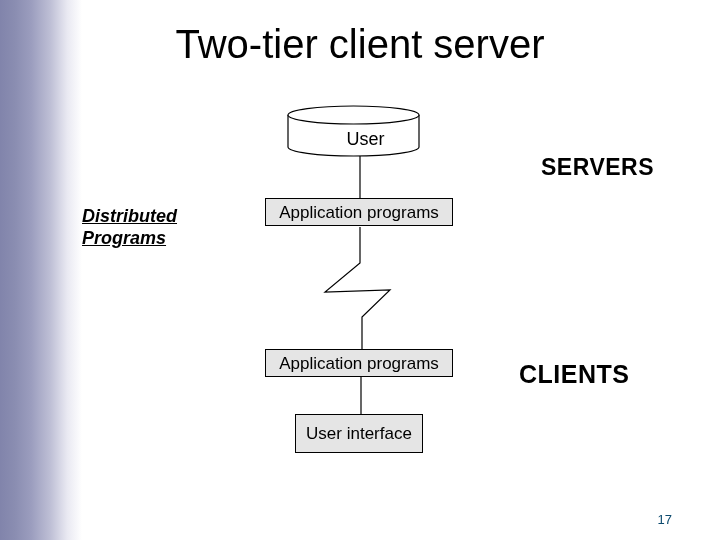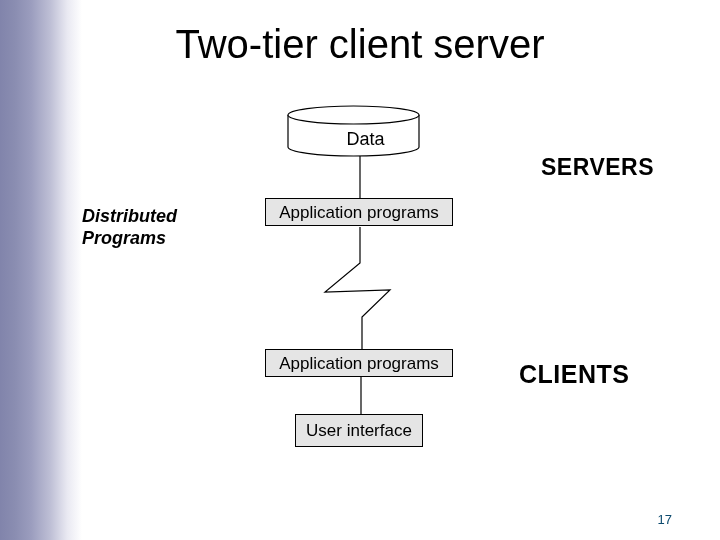--- a/index.html
+++ b/index.html
@@ -25,36 +25,36 @@
   .node-box{
     position:absolute;
     box-sizing:border-box;
     background:#e5e5e5;
     border:1.5px solid #000;
     display:flex;align-items:center;justify-content:center;
     font-size:17px;line-height:17px;white-space:nowrap;
   }
   .box-app-top{left:265px;top:198px;width:188px;height:28px;}
   .box-app-bottom{left:265px;top:349px;width:188px;height:28px;}
-  .box-user-interface{left:295px;top:414px;width:128px;height:33px;}
+  .box-user-interface{left:295px;top:414px;width:128px;height:39px;}
   .data-label{
     position:absolute;left:300px;top:129px;width:131px;height:20px;
     text-align:center;font-size:18px;line-height:20px;
   }
   .servers-label{
     position:absolute;left:510px;top:155px;
     font-size:23px;font-weight:bold;line-height:24px;letter-spacing:0.5px;margin-left:31px;
   }
   .clients-label{
     position:absolute;left:519px;top:361px;
     font-size:25px;font-weight:bold;line-height:26px;letter-spacing:0.5px;
   }
   .distributed-label{
     position:absolute;left:82px;top:205px;width:122px;
-    font-size:18px;font-weight:bold;font-style:italic;line-height:22px;
+    font-size:18px;font-weight:bold;font-style:italic;line-height:22px;text-decoration:underline;
   }
   .page-number{
     position:absolute;right:48px;top:512px;
     font-size:13px;line-height:16px;color:#0c4a6e;
   }
 </style>
 </head>
 <body>
 
 <div class="slide">
@@ -70,21 +70,21 @@
       <ellipse cx="353.5" cy="115" rx="65.5" ry="9"></ellipse>
     </g>
 
     <line x1="360" y1="156" x2="360" y2="198" stroke="#000" stroke-width="1.2"></line>
 
     <polyline points="360,227 360,263 325,292 390,290 362,317 362,349" fill="none" stroke="#000" stroke-width="1.2"></polyline>
 
     <line x1="361" y1="377" x2="361" y2="414" stroke="#000" stroke-width="1.2"></line>
   </svg>
 
-  <div class="data-label">Data</div>
+  <div class="data-label">User</div>
 
   <div class="servers-label">SERVERS</div>
 
   <div class="node-box box-app-top">
     <span>Application programs</span>
   </div>
 
   <div class="distributed-label">Distributed Programs</div>
 
   <div class="node-box box-app-bottom">

